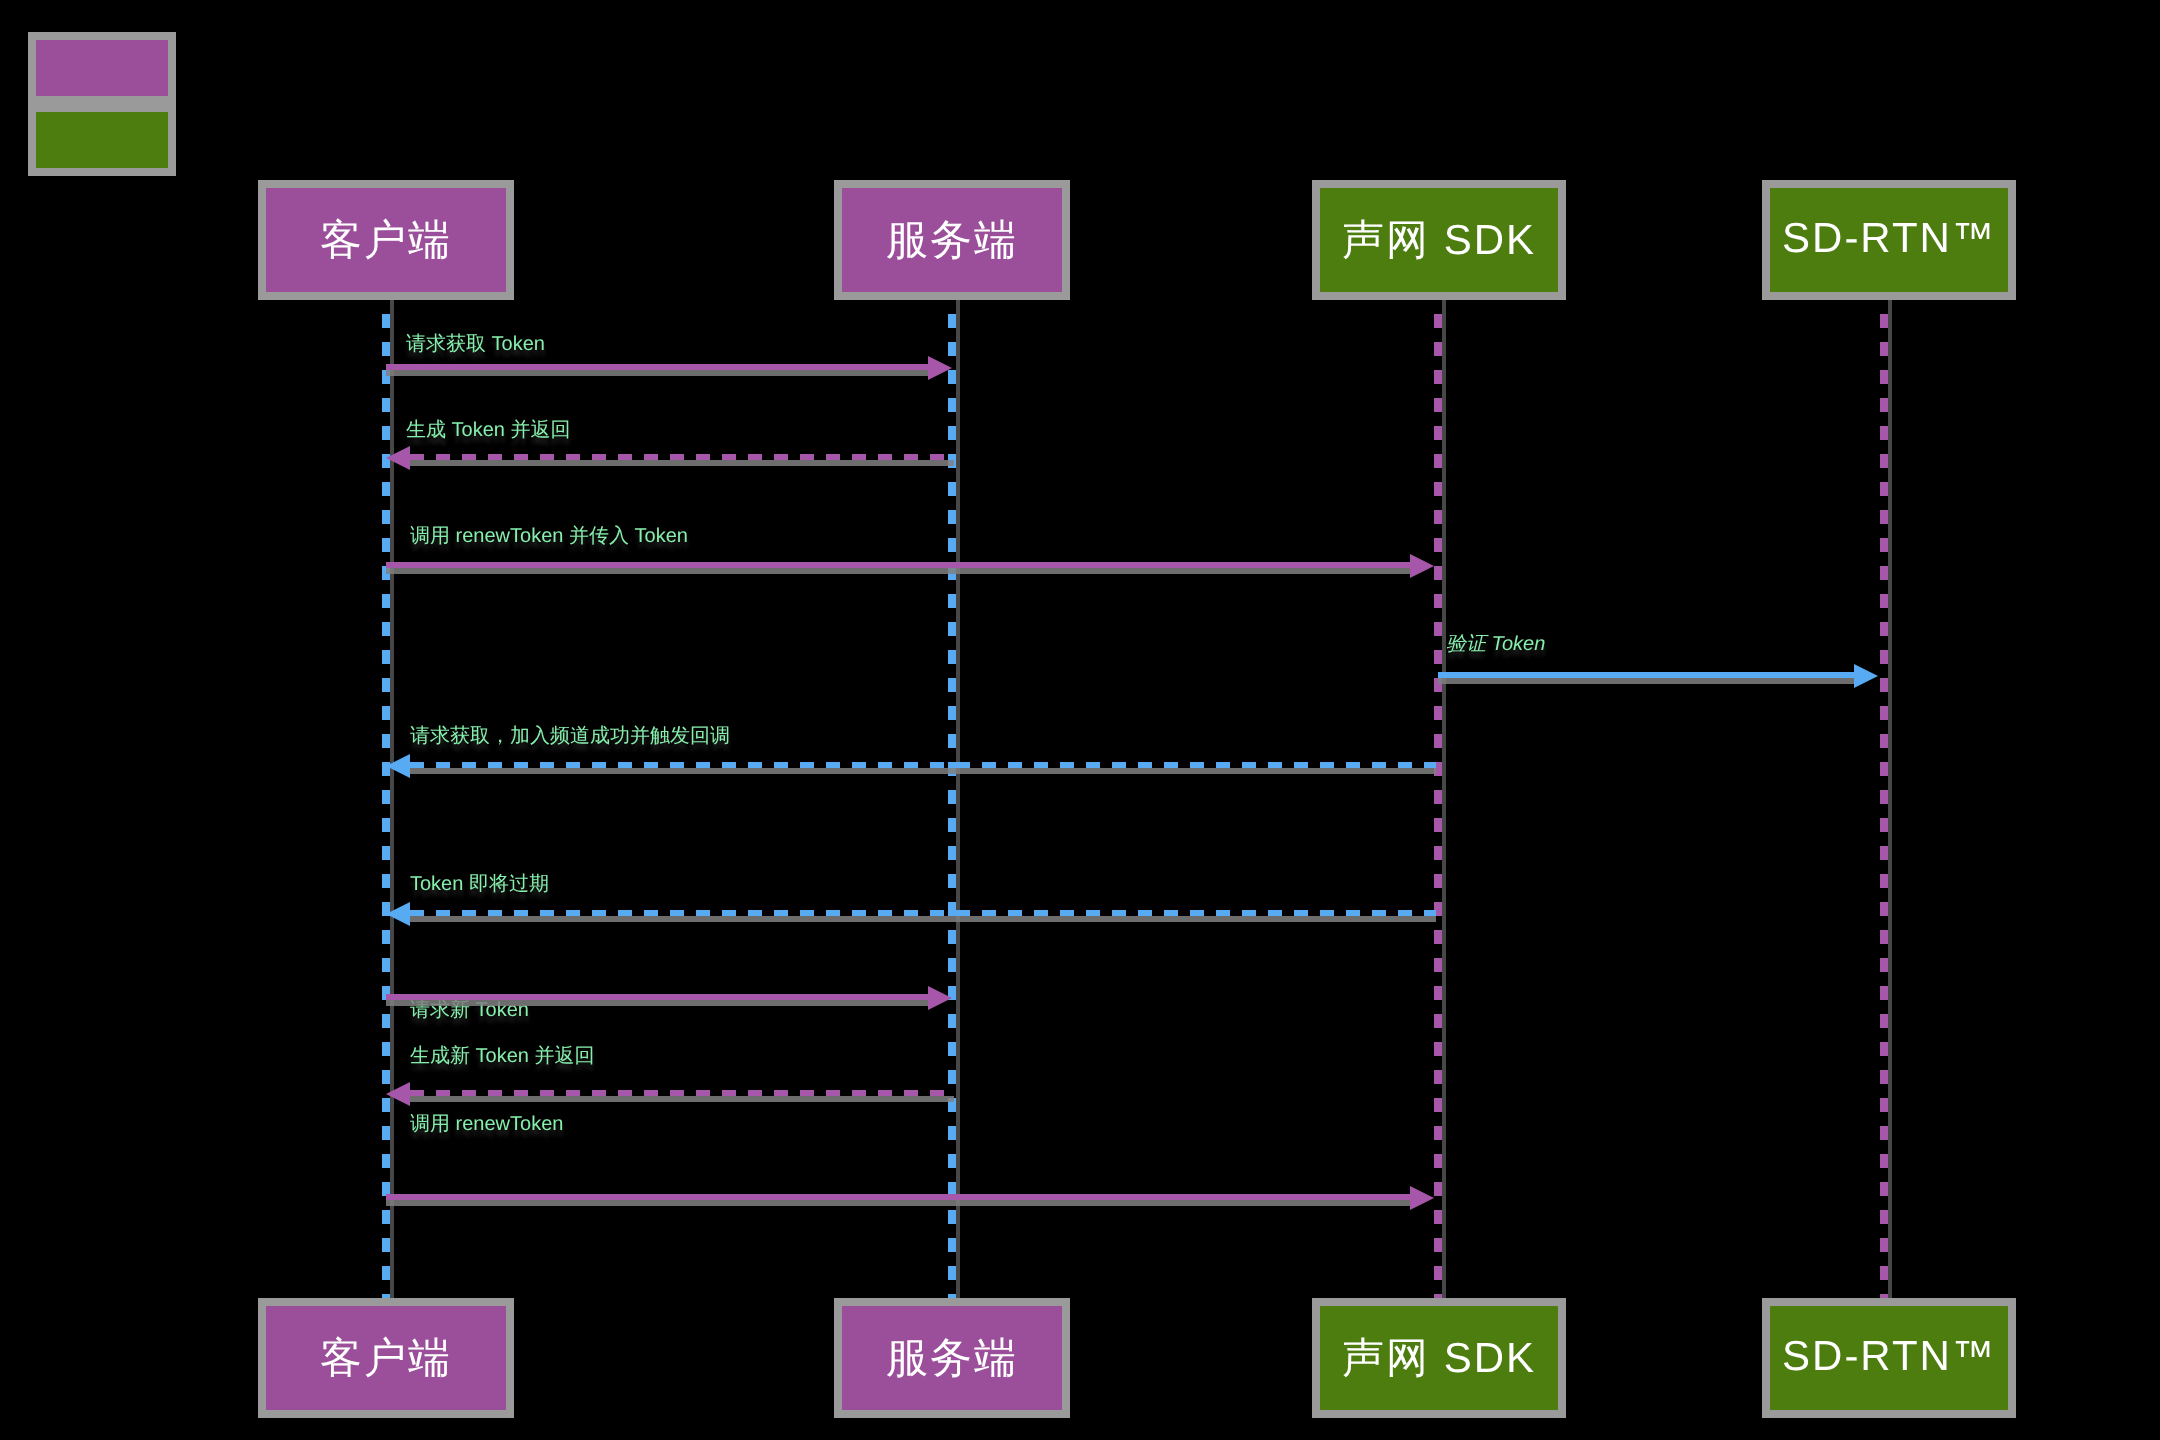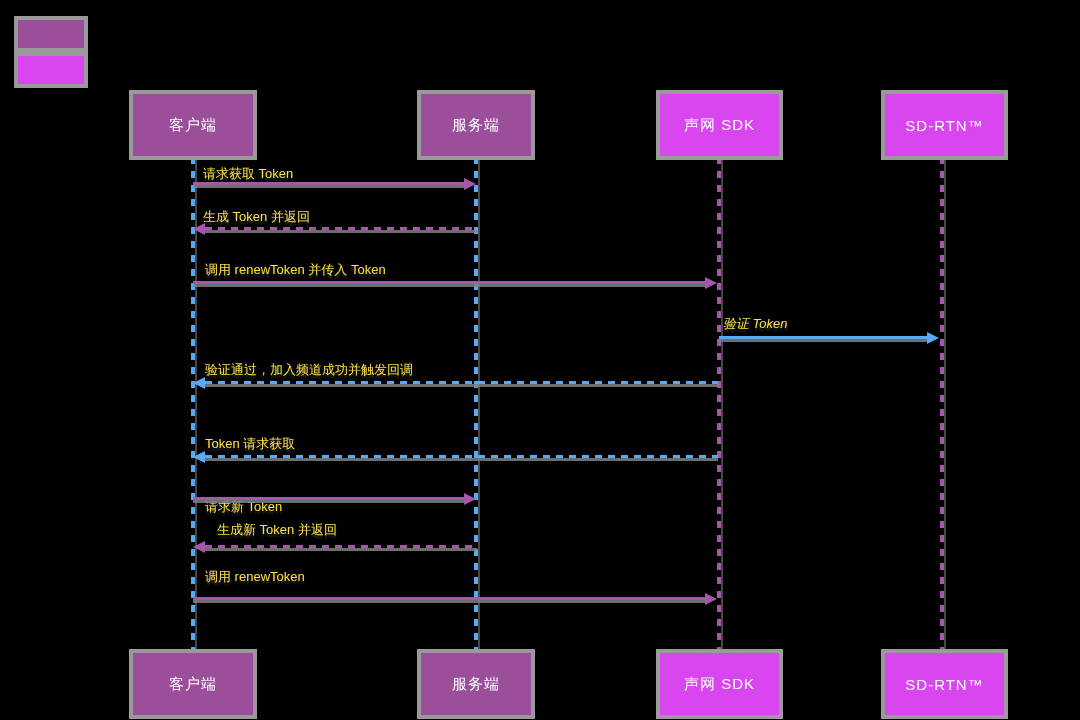--- a/index.html
+++ b/index.html
@@ -1,37 +1,37 @@
 <!DOCTYPE html>
 <html><head>
 <meta charset="utf-8">
 <style>
   html,body{margin:0;padding:0;background:#000;}
   #stage{position:relative;width:1080px;height:720px;background:#000;overflow:hidden;
          font-family:"Liberation Sans","DejaVu Sans",sans-serif;}
-  .actor-box{position:absolute;height:70px;box-sizing:border-box;border:4px solid #9a9a9a;
+  .actor-box{position:absolute;height:60px;box-sizing:border-box;border:4px solid #9a9a9a;
              display:flex;align-items:center;justify-content:center;color:#ffffff;
-             font-size:15px;letter-spacing:1px;}
+             font-size:21px;letter-spacing:1px;}
   .fill-purple{background:#9b4f9b;}
-  .fill-blue{background:#d946ef;}
+  .fill-blue{background:#4d7c0f;}
   .legend-swatch{position:absolute;width:74px;height:36px;box-sizing:border-box;border:4px solid #9a9a9a;}
   .lifeline{position:absolute;width:4px;box-shadow:2px 0 0 rgba(130,130,130,0.55);}
   .ll-blue{background:repeating-linear-gradient(to bottom,#58aaf2 0 7px,transparent 7px 14px);}
   .ll-purple{background:repeating-linear-gradient(to bottom,#a757aa 0 7px,transparent 7px 14px);}
   .msg-line{position:absolute;height:3px;box-shadow:0 3px 0 rgba(128,128,128,0.85);}
   .solid-purple{background:#a757aa;}
   .solid-blue{background:#58aaf2;}
   .dash-purple{background:repeating-linear-gradient(90deg,#a757aa 0 7px,transparent 7px 13px);}
   .dash-blue{background:repeating-linear-gradient(90deg,#58aaf2 0 7px,transparent 7px 13px);}
   .head{position:absolute;width:0;height:0;border-top:6px solid transparent;border-bottom:6px solid transparent;}
   .head-right-purple{border-left:12px solid #a757aa;}
   .head-right-blue{border-left:12px solid #58aaf2;}
   .head-left-purple{border-right:12px solid #a757aa;}
   .head-left-blue{border-right:12px solid #58aaf2;}
-  .msg-label{position:absolute;color:#fde047;font-size:13px;white-space:nowrap;
+  .msg-label{position:absolute;color:#86efac;font-size:10px;white-space:nowrap;
              text-shadow:0 3px 2px rgba(125,125,125,0.35);}
 </style>
 </head>
 <body>
 
 <div id="stage">
 
   <div>
     <div class="legend-swatch fill-purple" style="left:14px;top:16px;"></div>
     <div class="legend-swatch fill-blue" style="left:14px;top:52px;"></div>
@@ -73,45 +73,45 @@
     <div class="head head-right-purple" style="left:705px;top:277px;"></div>
   </div>
 
   <div>
     <div class="msg-label" style="left:723px;top:315px;font-style:italic;">验证 Token</div>
     <div class="msg-line solid-blue" style="left:719px;top:336px;width:209px;"></div>
     <div class="head head-right-blue" style="left:927px;top:332px;"></div>
   </div>
 
   <div>
-    <div class="msg-label" style="left:205px;top:361px;">验证通过，加入频道成功并触发回调</div>
+    <div class="msg-label" style="left:205px;top:361px;">请求获取，加入频道成功并触发回调</div>
     <div class="msg-line dash-blue" style="left:205px;top:381px;width:513px;"></div>
     <div class="head head-left-blue" style="left:193px;top:377px;"></div>
   </div>
 
   <div>
-    <div class="msg-label" style="left:205px;top:435px;">Token 请求获取</div>
+    <div class="msg-label" style="left:205px;top:435px;">Token 即将过期</div>
     <div class="msg-line dash-blue" style="left:205px;top:455px;width:513px;"></div>
     <div class="head head-left-blue" style="left:193px;top:451px;"></div>
   </div>
 
   <div>
     <div class="msg-label" style="left:205px;top:477px;margin-top:21px;">请求新 Token</div>
     <div class="msg-line solid-purple" style="left:193px;top:497px;width:272px;"></div>
     <div class="head head-right-purple" style="left:464px;top:493px;"></div>
   </div>
 
   <div>
-    <div class="msg-label" style="left:217px;top:521px;">生成新 Token 并返回</div>
+    <div class="msg-label" style="left:205px;top:521px;">生成新 Token 并返回</div>
     <div class="msg-line dash-purple" style="left:205px;top:545px;width:272px;"></div>
     <div class="head head-left-purple" style="left:193px;top:541px;"></div>
   </div>
 
   <div>
-    <div class="msg-label" style="left:205px;top:568px;">调用 renewToken</div>
+    <div class="msg-label" style="left:205px;top:555px;">调用 renewToken</div>
     <div class="msg-line solid-purple" style="left:193px;top:597px;width:513px;"></div>
     <div class="head head-right-purple" style="left:705px;top:593px;"></div>
   </div>
 
   <div class="actor-box fill-purple" style="left:129px;top:649px;width:128px;">
     <span>客户端</span>
   </div>
   <div class="actor-box fill-purple" style="left:417px;top:649px;width:118px;">
     <span>服务端</span>
   </div>

